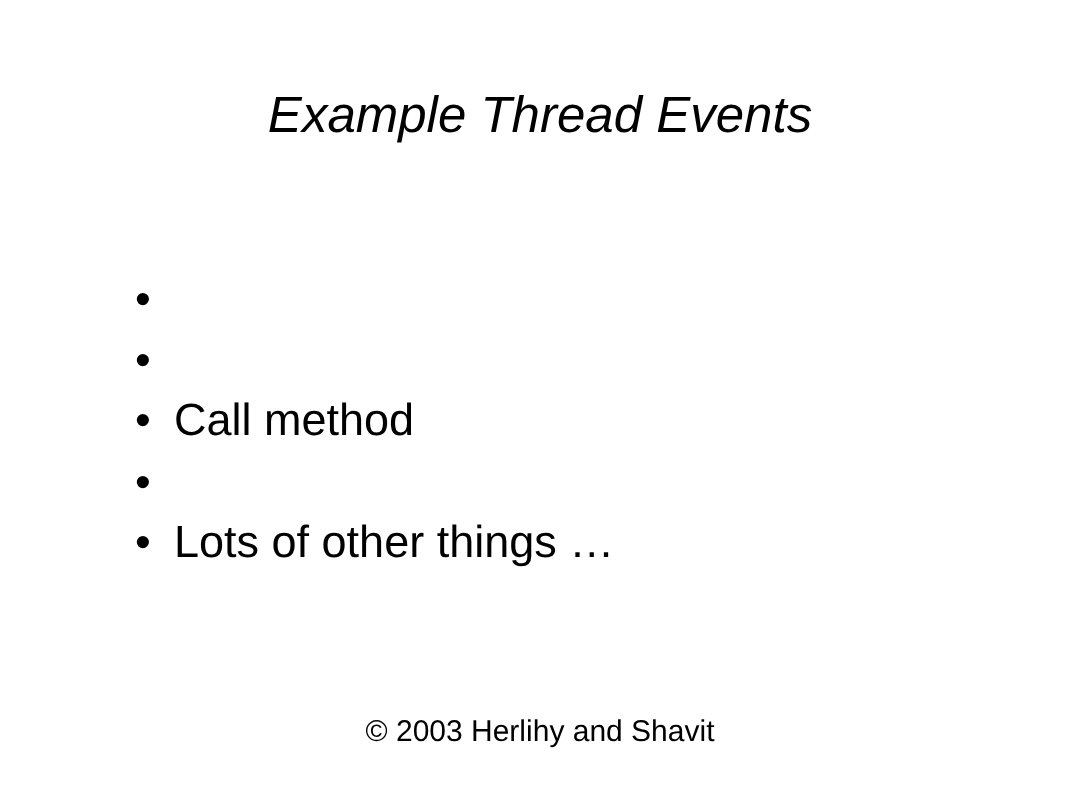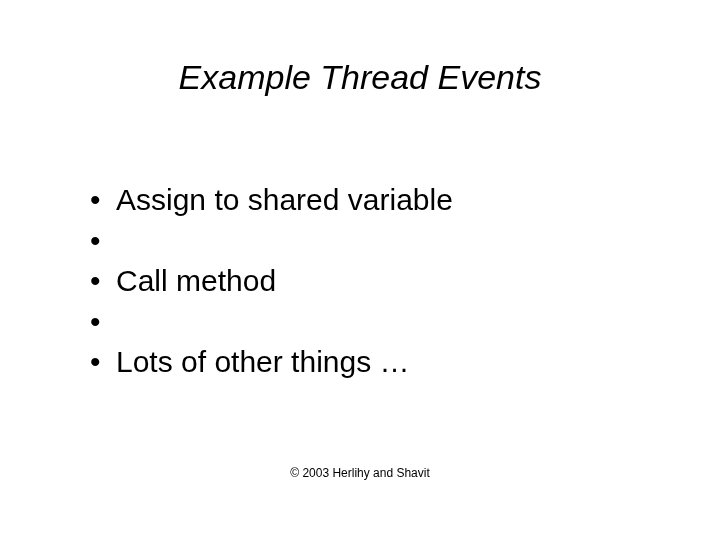--- a/index.html
+++ b/index.html
@@ -43,38 +43,37 @@
     width: 26px;
     flex: 0 0 26px;
     font-size: 30px;
     text-align: left;
   }
   .bullets .txt {
     font-size: 30px;
   }
   .footer {
     position: absolute;
-    bottom: 60px;
+    bottom: 40px;
     left: 0;
     width: 100%;
     text-align: center;
-    font-size: 12px;
+    font-size: 20px;
   }
 </style>
 </head>
 <body>
 
 <div class="slide">
 
   <div class="title">Example Thread Events</div>
 
   <div class="bullets">
     <div class="item">
       <span class="dot">•</span>
-      <span class="txt">Assign to shared variable</span>
     </div>
     <div class="item">
       <span class="dot">•</span>
     </div>
     <div class="item">
       <span class="dot">•</span>
       <span class="txt">Call method</span>
     </div>
     <div class="item">
       <span class="dot">•</span>

